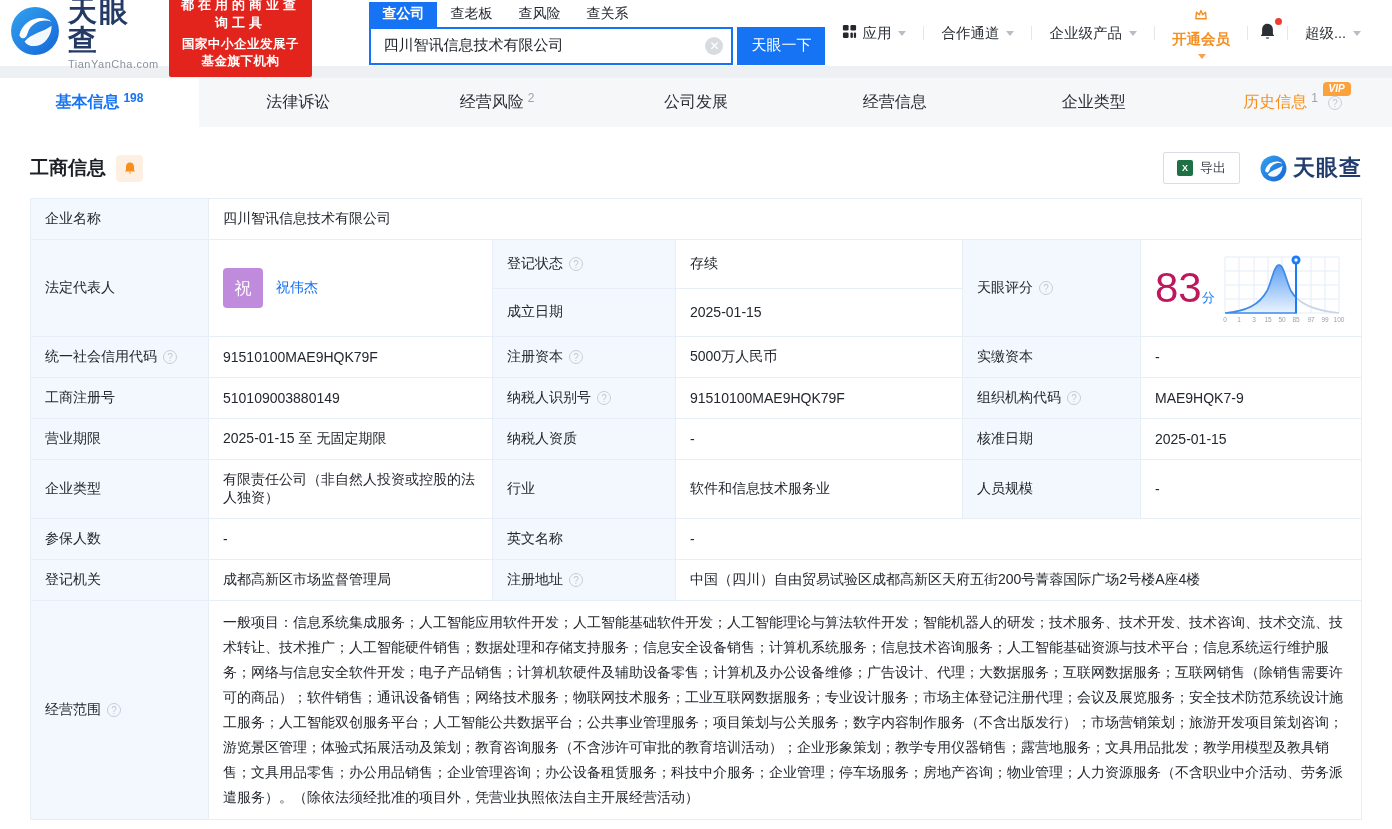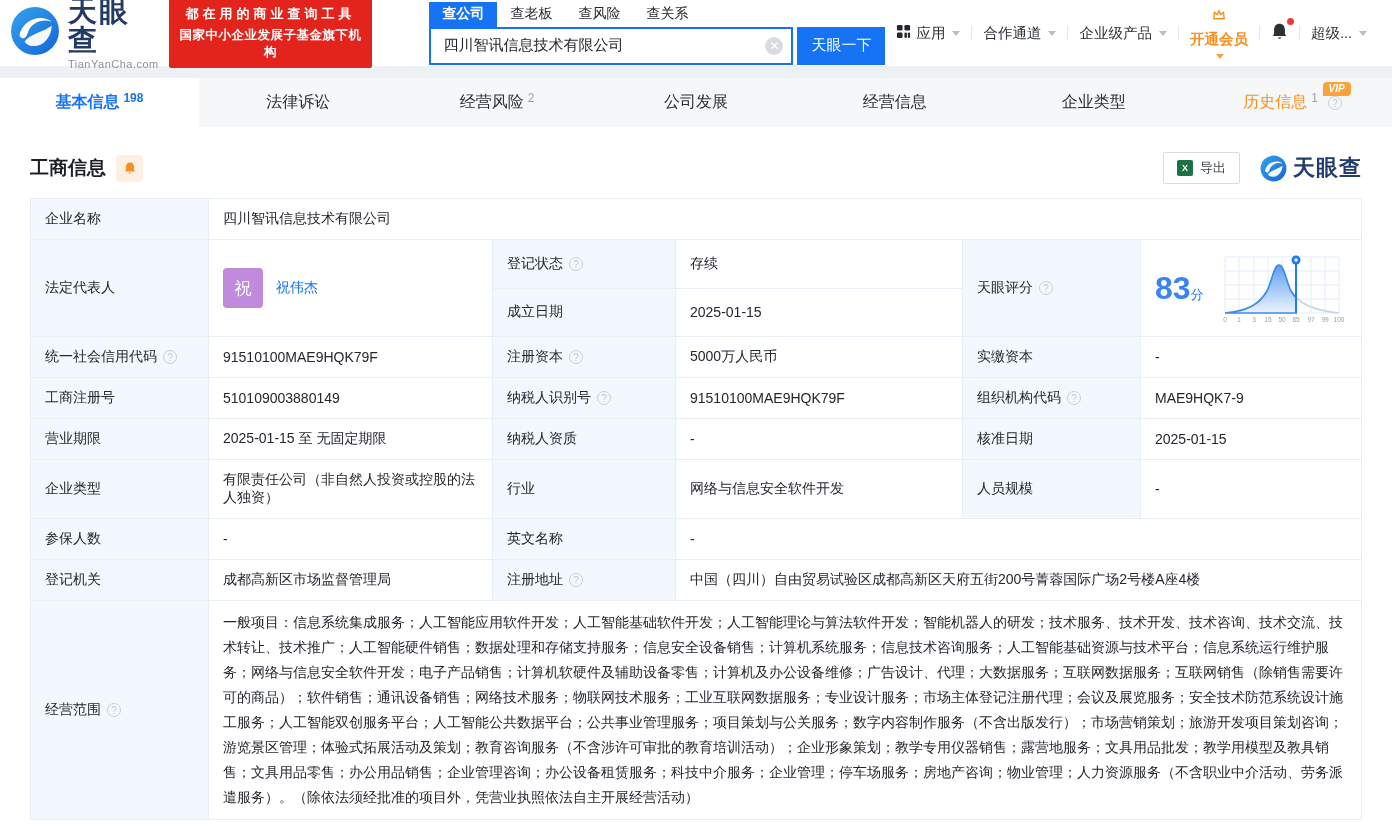--- a/index.html
+++ b/index.html
@@ -25,21 +25,21 @@
   .search-row { display:flex; align-items:center; }
   .input-box { position:relative; }
   .search-input { width:364px; height:38px; border:2px solid #1673F3; font-size:15px; color:#1d2127;
                   padding:0 34px 0 12px; outline:none; font-family:inherit; }
   .clear-icon { position:absolute; right:10px; top:10px; width:18px; height:18px; border-radius:50%;
                 background:#D8DCE1; color:#fff; font-size:12px; line-height:18px; text-align:center; cursor:pointer; }
   .search-btn { width:88px; height:38px; background:#1673F3; color:#fff; border:none; font-size:15px;
                 margin-left:4px; cursor:pointer; font-family:inherit; }
 
   .nav { margin-left:auto; display:flex; align-items:center; font-size:14.5px; color:#2B3036; }
-  .nav-item { display:flex; align-items:center; gap:5px; padding:0 11px; cursor:pointer; white-space:nowrap; }
+  .nav-item { display:flex; align-items:center; gap:5px; padding:0 17px; cursor:pointer; white-space:nowrap; }
   .nav-sep { width:1px; height:14px; background:#E4E7EB; }
   .caret { width:0; height:0; border-left:4px solid transparent; border-right:4px solid transparent;
            border-top:5px solid #B9BEC6; margin-left:2px; }
   .nav-vip { color:#F78F1E; font-weight:700;flex-direction:column; }
   .nav-vip .caret { border-top-color:#F7A14C; }
   .bell-wrap { position:relative; padding:0 10px; cursor:pointer; }
   .red-dot { position:absolute; top:-4px; right:5px; width:7px; height:7px; border-radius:50%; background:#F03B2F; }
 
   
   .band { height:12px; background:#EEF1F4; }
@@ -76,21 +76,21 @@
   table.info td { border:1px solid #E7EEF6; font-size:14px; padding:11px 14px; vertical-align:middle;
                   color:#23272E; word-break:break-all; }
   td.lbl { background:#F2F8FE; }
   td.lbl .lbl-in { display:flex; align-items:center; }
   .green { color:#00B34D; }
   .rep { display:flex; align-items:center; gap:13px; }
   .avatar { width:40px; height:40px; border-radius:4px; background:#C18BDD; color:#fff; font-size:17px;
             display:flex; align-items:center; justify-content:center; flex:none; cursor:pointer; }
   .link { color:#1673F3; cursor:pointer; }
   .score-cell { display:flex; align-items:center; justify-content:space-between; gap:6px; }
-  .score-num { font-size:32px; font-weight:700; color:#3b82f6; line-height:1; }
+  .score-num { font-size:42px; font-weight:400; color:#be185d; line-height:1; }
   .score-unit { font-size:13px; color:#1B7CF8; }
   .scope-td { line-height:25px; padding:9px 14px !important; }
 </style>
 </head>
 <body>
 
 <div class="header">
   <div class="logo">
     <span>
       <svg width="50" height="50" viewBox="0 0 48 48">
@@ -422,21 +422,21 @@
             <span class="lbl-in">
               <span>企业类型</span>
             </span>
           </td>
       <td>有限责任公司（非自然人投资或控股的法人独资）</td>
       <td class="lbl">
             <span class="lbl-in">
               <span>行业</span>
             </span>
           </td>
-      <td>网络与信息安全软件开发</td>
+      <td>软件和信息技术服务业</td>
       <td class="lbl">
             <span class="lbl-in">
               <span>人员规模</span>
             </span>
           </td>
       <td>-</td>
     </tr>
 
     <tr>
       <td class="lbl">

